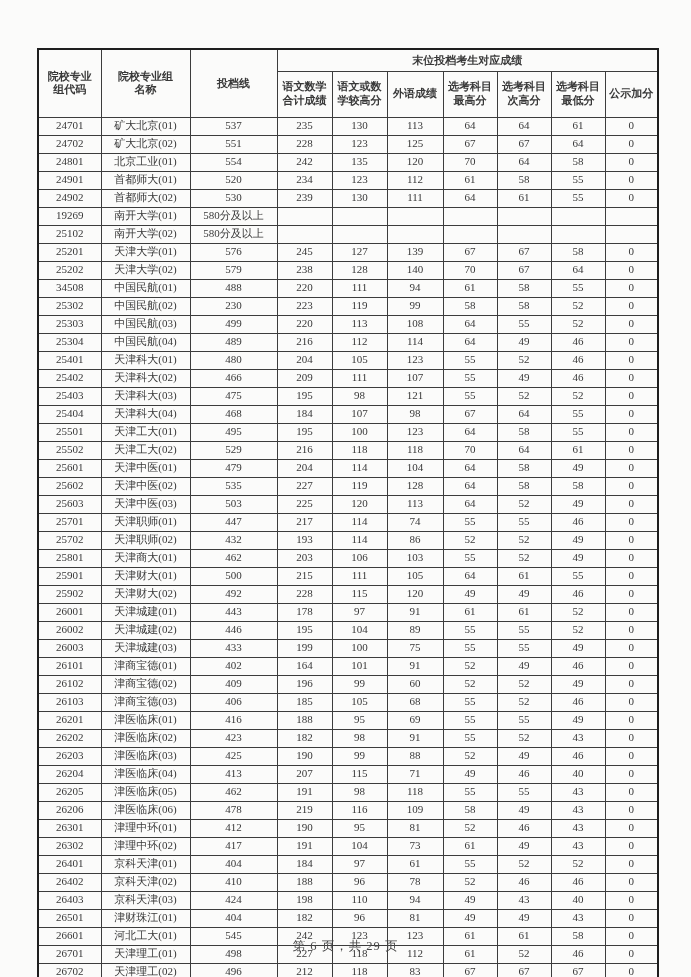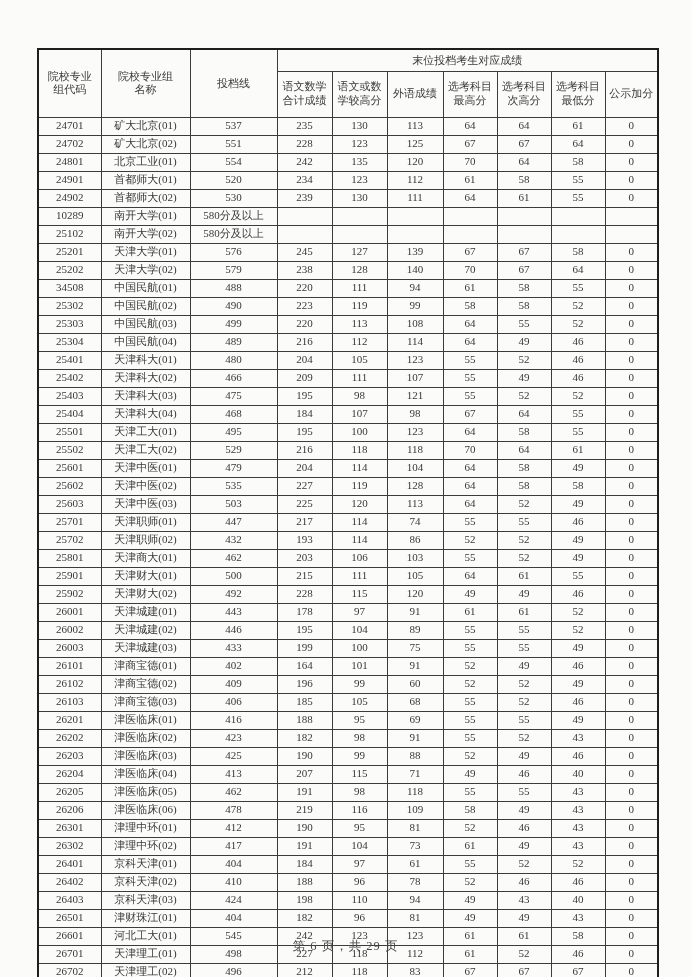--- a/index.html
+++ b/index.html
@@ -36,20 +36,21 @@
     overflow: hidden;
     white-space: nowrap;
   }
   .score-table thead th { white-space: normal; }
   .score-table tr.hrow1 { height: 22px; }
   .score-table tr.hrow2 { height: 46px; }
   .score-table tbody tr { height: 18px; }
   .score-table th span.wrapbox {
     display: inline-block;
     vertical-align: middle;
+    font-weight: bold;
   }
   .h-code span.wrapbox  { width: 48px; }
   .h-name span.wrapbox  { width: 60px; }
   .h-line span.wrapbox  { width: 80px; text-align: center; }
   .h-sub  span.wrapbox  { width: 46px; }
   .h-group span.wrapbox { width: 320px; }
   .page-footer {
     position: absolute;
     top: 938px;
     left: 0;
@@ -172,21 +173,21 @@
           <td>530</td>
           <td>239</td>
           <td>130</td>
           <td>111</td>
           <td>64</td>
           <td>61</td>
           <td>55</td>
           <td>0</td>
         </tr>
         <tr>
-          <td>10289</td>
+          <td>19269</td>
           <td>南开大学(01)</td>
           <td>580分及以上</td>
           <td></td>
           <td></td>
           <td></td>
           <td></td>
           <td></td>
           <td></td>
           <td></td>
         </tr>
@@ -234,21 +235,21 @@
           <td>111</td>
           <td>94</td>
           <td>61</td>
           <td>58</td>
           <td>55</td>
           <td>0</td>
         </tr>
         <tr>
           <td>25302</td>
           <td>中国民航(02)</td>
-          <td>490</td>
+          <td>230</td>
           <td>223</td>
           <td>119</td>
           <td>99</td>
           <td>58</td>
           <td>58</td>
           <td>52</td>
           <td>0</td>
         </tr>
         <tr>
           <td>25303</td>

